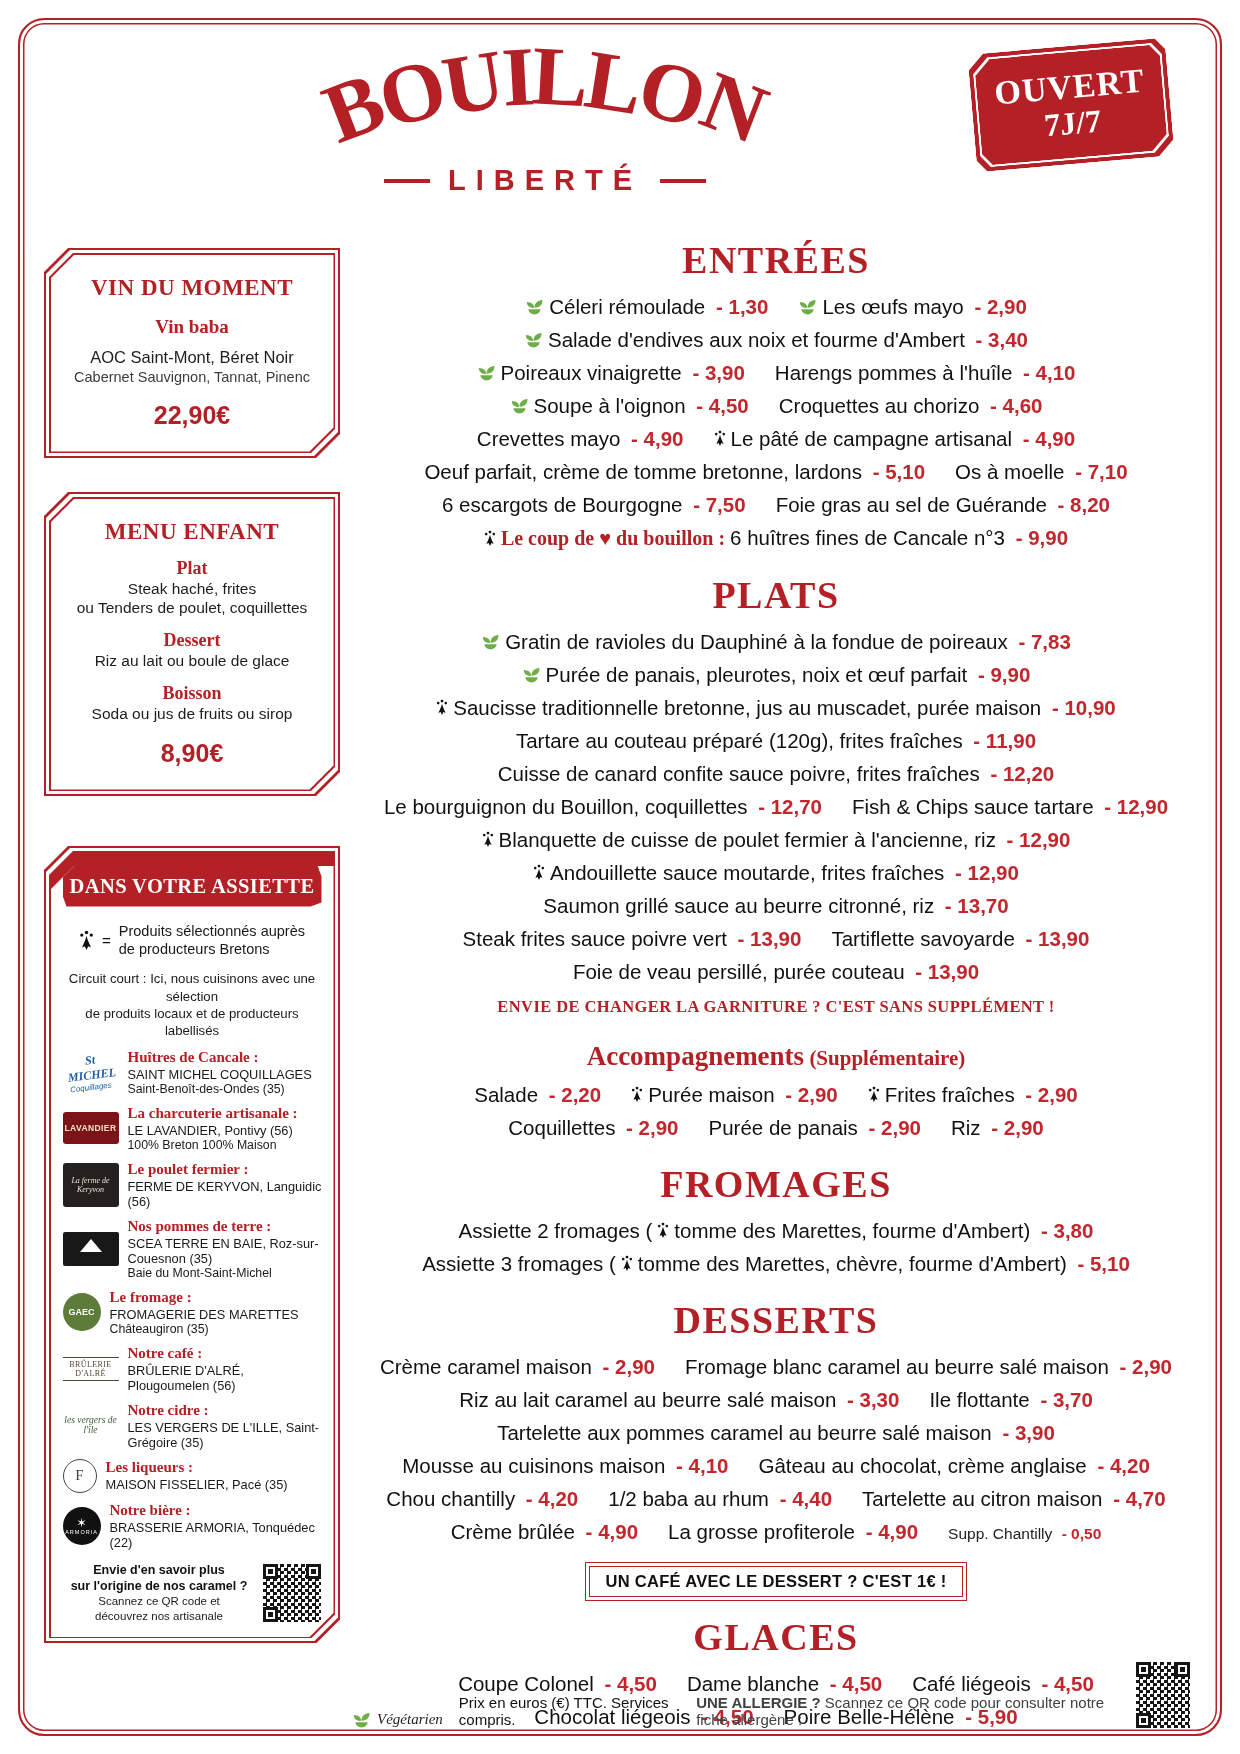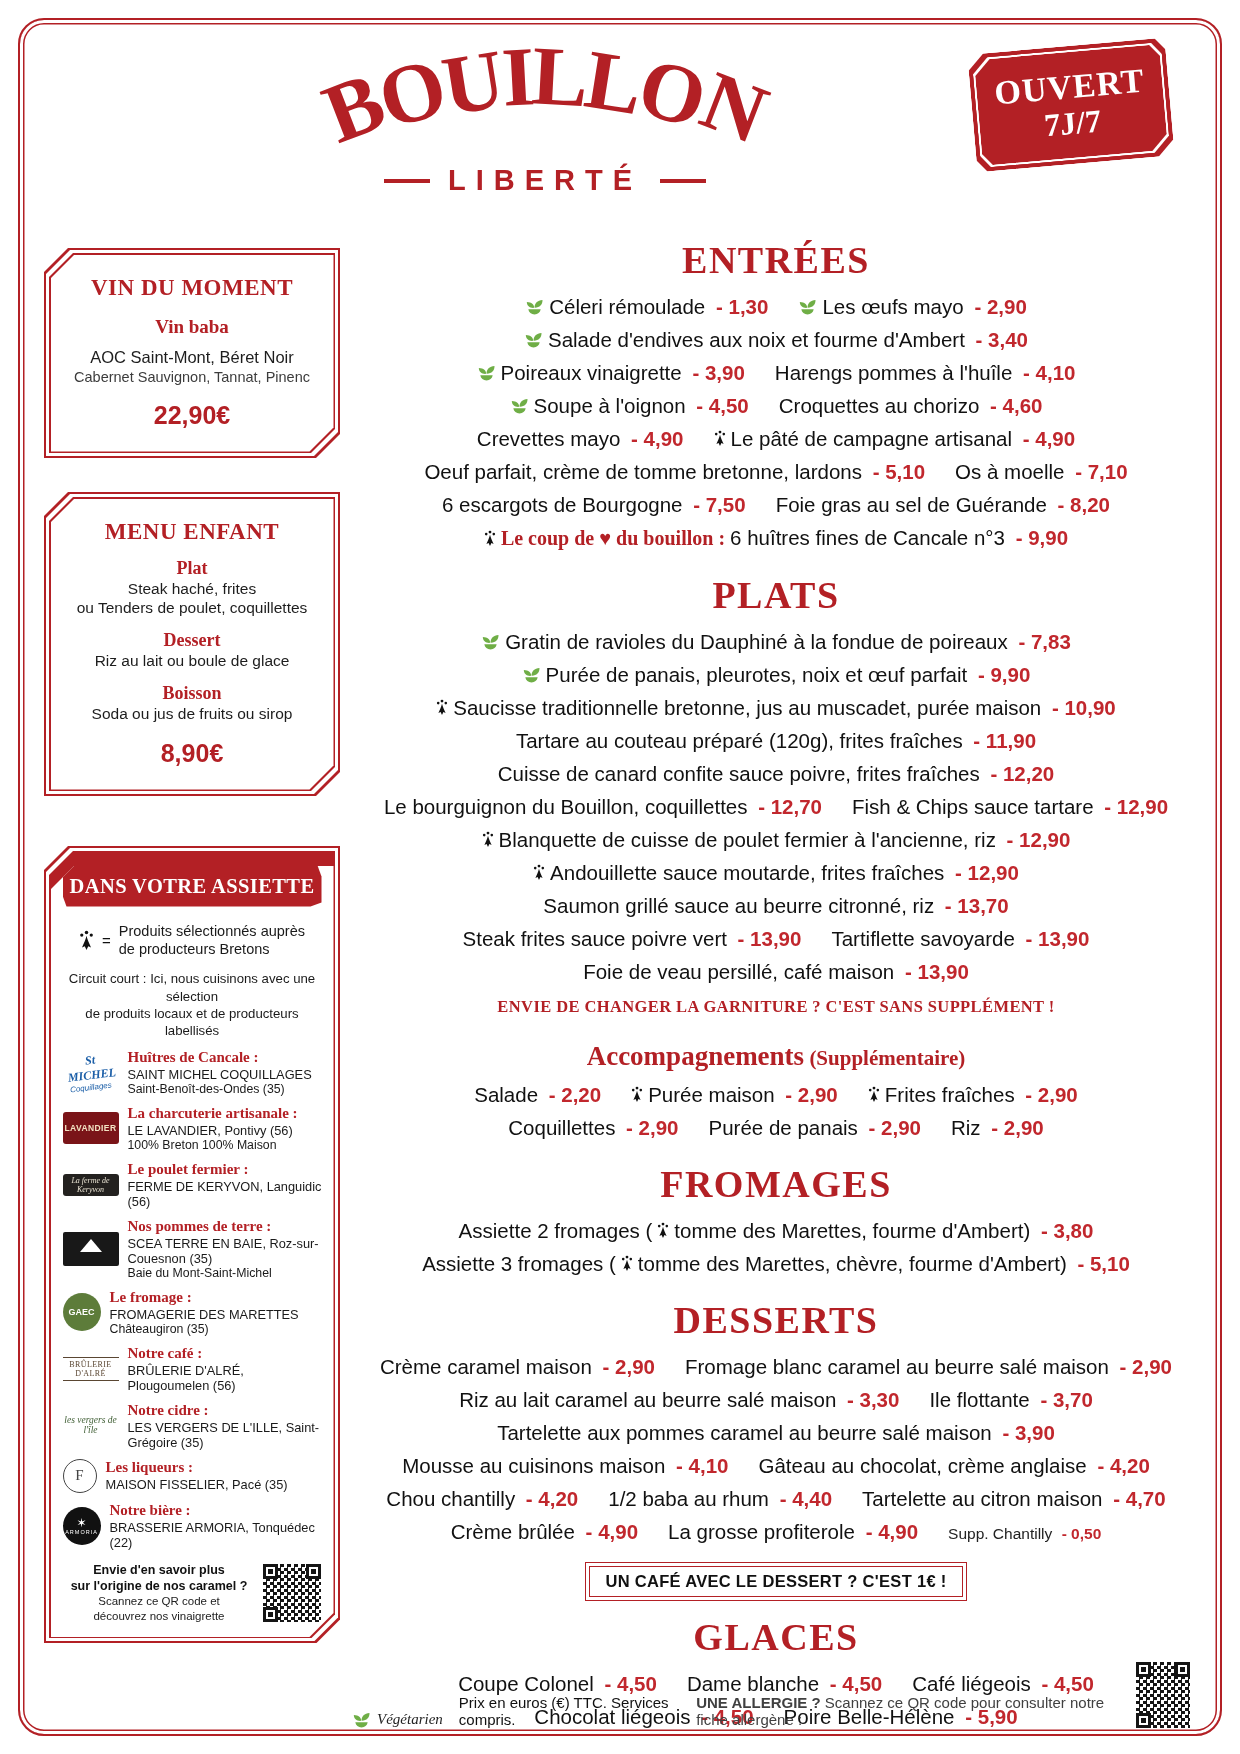--- a/index.html
+++ b/index.html
@@ -63,21 +63,21 @@
   .p-logo{width:56px;min-width:56px;height:42px;display:flex;flex-direction:column;align-items:center;
           justify-content:center;overflow:hidden;text-align:center;}
   .p-heading{color:#b32025;font-weight:700;font-family:"Liberation Serif",serif;font-size:15px;}
   .p-line1{font-size:12.8px;color:#1a1a1a;margin-top:1px;}
   .p-line2{font-size:12.3px;color:#1a1a1a;}
   .logo-st-michel .p-logo-text{color:#1c5fa8;font-style:italic;font-weight:700;font-size:12px;
         font-family:"Liberation Serif",serif;transform:rotate(-7deg);}
   .logo-st-michel .p-logo-sub{color:#1c5fa8;font-size:8px;font-style:italic;transform:rotate(-7deg);}
   .logo-lavandier{background:#7a1418;border-radius:3px;height:32px;justify-content:center;}
   .logo-lavandier .p-logo-text{color:#f3e3c3;font-size:8.5px;font-weight:700;letter-spacing:0.4px;}
-  .logo-keryvon{background:#23211f;border-radius:3px;height:22px;}
+  .logo-keryvon{background:#23211f;border-radius:3px;height:44px;}
   .logo-keryvon .p-logo-text{color:#e8e2d2;font-size:8px;font-style:italic;font-family:"Liberation Serif",serif;}
   .logo-terre-en-baie{background:#181818;height:34px;position:relative;border-radius:2px;}
   .logo-terre-en-baie::before{content:'';position:absolute;top:7px;left:50%;transform:translateX(-50%);
         border-left:11px solid transparent;border-right:11px solid transparent;border-bottom:13px solid #fff;}
   .logo-gaec{background:#5d7c3a;border-radius:50%;width:38px;min-width:38px;height:38px;justify-content:center;}
   .logo-gaec .p-logo-text{color:#fff;font-size:9px;font-weight:700;}
   .logo-brulerie .p-logo-text{color:#5a4632;font-size:8px;font-family:"Liberation Serif",serif;
         letter-spacing:0.4px;border-top:1px solid #5a4632;border-bottom:1px solid #5a4632;padding:2px 0;}
   .logo-vergers .p-logo-text{color:#3e5d33;font-style:italic;font-family:"Liberation Serif",serif;
         font-size:9.5px;line-height:1.05;}
@@ -315,21 +315,21 @@
                         <div class="p-heading">Notre bière :</div>
                         <div class="p-line1">BRASSERIE ARMORIA, Tonquédec (22)</div>
                       </div>
                     </div>
                   </div>
             <div class="assiette-qr">
               <div class="aq-text">
                 <div class="aq-bold">Envie d'en savoir plus</div>
                 <div class="aq-bold">sur l'origine de nos caramel ?</div>
                 <div class="aq-reg">Scannez ce QR code et</div>
-                <div class="aq-reg">découvrez nos vinaigrette</div>
+                <div class="aq-reg">découvrez nos artisanale</div>
               </div>
               <div class="qr">
                       <b></b>
                     </div>
             </div>
           </div>
         </div>
             </div>
           </div>
       </div>
@@ -563,21 +563,21 @@
             <span class="mtext">Steak frites sauce poivre vert</span>
             <span class="price"> - 13,90</span>
           </span>
           <span class="mitem">
             <span class="mtext">Tartiflette savoyarde</span>
             <span class="price"> - 13,90</span>
           </span>
         </div>
         <div class="mline">
           <span class="mitem">
-            <span class="mtext">Foie de veau persillé, café maison</span>
+            <span class="mtext">Foie de veau persillé, purée couteau</span>
             <span class="price"> - 13,90</span>
           </span>
         </div>
         <div class="sec-note">ENVIE DE CHANGER LA GARNITURE ? C'EST SANS SUPPLÉMENT !</div>
         <div class="sec-h-small">Accompagnements<span class="suffix"> (Supplémentaire)</span></div>
         <div class="mline">
           <span class="mitem">
             <span class="mtext">Salade</span>
             <span class="price"> - 2,20</span>
           </span>

